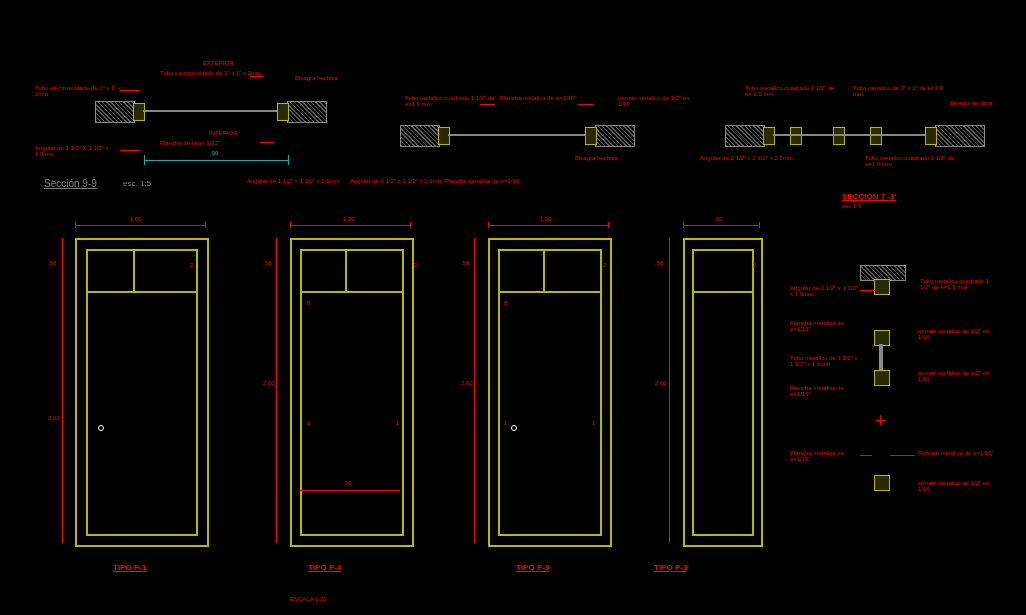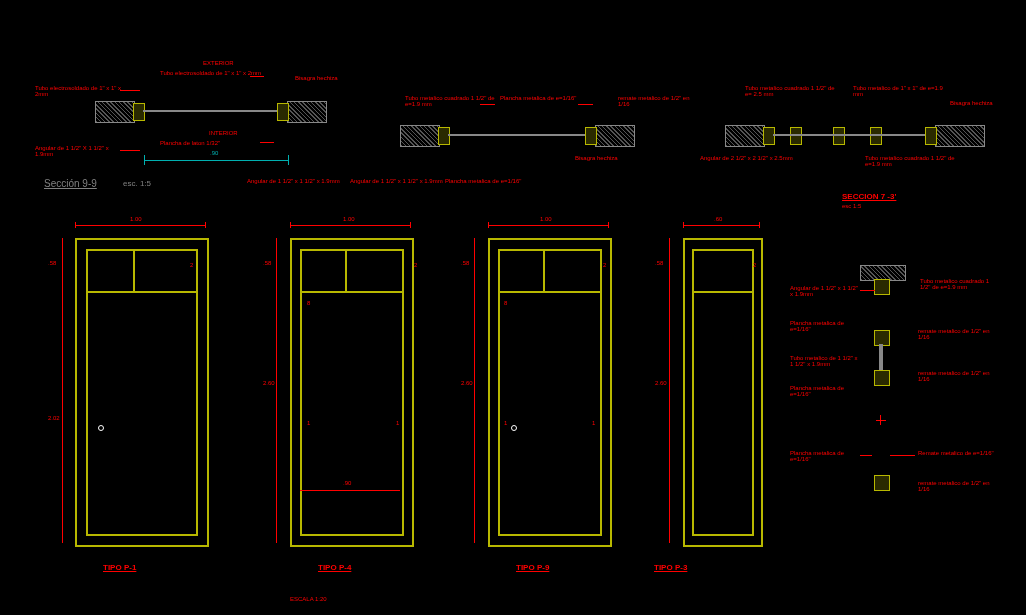--- a/index.html
+++ b/index.html
@@ -88,41 +88,41 @@
 <div class="tdiv" style="left:133px;top:249px;height:42px"></div>
 <div class="knob" style="left:98px;top:425px"></div>
 <div class="dim" style="left:75px;top:225px;width:130px"></div>
 <div class="tick" style="left:75px;top:222px"></div>
 <div class="tick" style="left:205px;top:222px"></div>
 <div class="txt red tiny" style="left:130px;top:216px">1.00</div>
 <div class="dimv" style="left:62px;top:238px;height:305px"></div>
 <div class="txt red tiny" style="left:48px;top:260px">.58</div>
 <div class="txt red tiny" style="left:48px;top:415px">2.02</div>
 <div class="txt red tiny" style="left:190px;top:262px">2</div>
-<div class="txt red sm ul bold" style="left:103px;top:563px">TIPO P-1</div>
+<div class="txt red sm ul bold" style="left:113px;top:563px">TIPO P-1</div>
 
 <div class="door" style="left:290px;top:238px;width:120px;height:305px"></div>
 <div class="door-in" style="left:300px;top:249px;width:100px;height:283px"></div>
 <div class="transom" style="left:300px;top:249px;width:102px;height:42px"></div>
 <div class="tdiv" style="left:345px;top:249px;height:42px"></div>
 <div class="dim" style="left:290px;top:225px;width:120px"></div>
 <div class="tick" style="left:290px;top:222px"></div>
 <div class="tick" style="left:410px;top:222px"></div>
 <div class="txt red tiny" style="left:247px;top:178px;width:120px;white-space:normal">Angular de 1 1/2" x 1 1/2" x 1.9mm</div>
 <div class="txt red tiny" style="left:343px;top:216px">1.00</div>
 <div class="dimv" style="left:276px;top:238px;height:305px"></div>
 <div class="txt red tiny" style="left:263px;top:260px">.58</div>
 <div class="txt red tiny" style="left:263px;top:380px">2.60</div>
 <div class="txt red tiny" style="left:414px;top:262px">2</div>
 <div class="txt red tiny" style="left:307px;top:300px">8</div>
 <div class="txt red tiny" style="left:307px;top:420px">1</div>
 <div class="txt red tiny" style="left:396px;top:420px">1</div>
 <div class="dim" style="left:300px;top:490px;width:100px"></div>
 <div class="txt red tiny" style="left:343px;top:480px">.90</div>
-<div class="txt red sm ul bold" style="left:318px;top:563px">TIPO P-4</div>
+<div class="txt red sm ul bold" style="left:308px;top:563px">TIPO P-4</div>
 
 <div class="door" style="left:488px;top:238px;width:120px;height:305px"></div>
 <div class="door-in" style="left:498px;top:249px;width:100px;height:283px"></div>
 <div class="transom" style="left:498px;top:249px;width:102px;height:42px"></div>
 <div class="tdiv" style="left:543px;top:249px;height:42px"></div>
 <div class="knob" style="left:511px;top:425px"></div>
 <div class="dim" style="left:488px;top:225px;width:120px"></div>
 <div class="tick" style="left:488px;top:222px"></div>
 <div class="tick" style="left:608px;top:222px"></div>
 <div class="txt red tiny" style="left:540px;top:216px">1.00</div>

